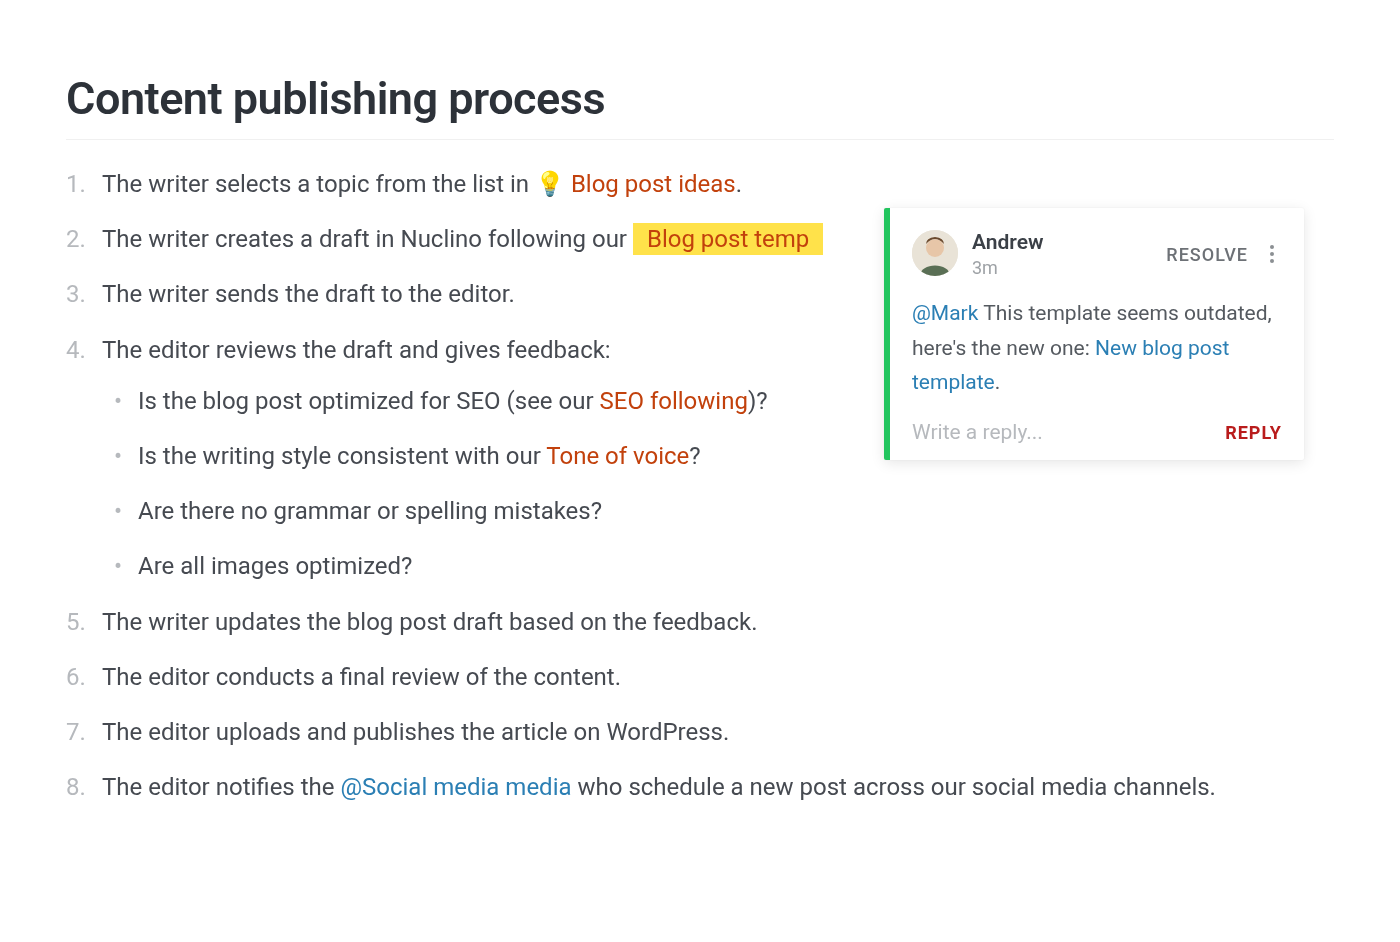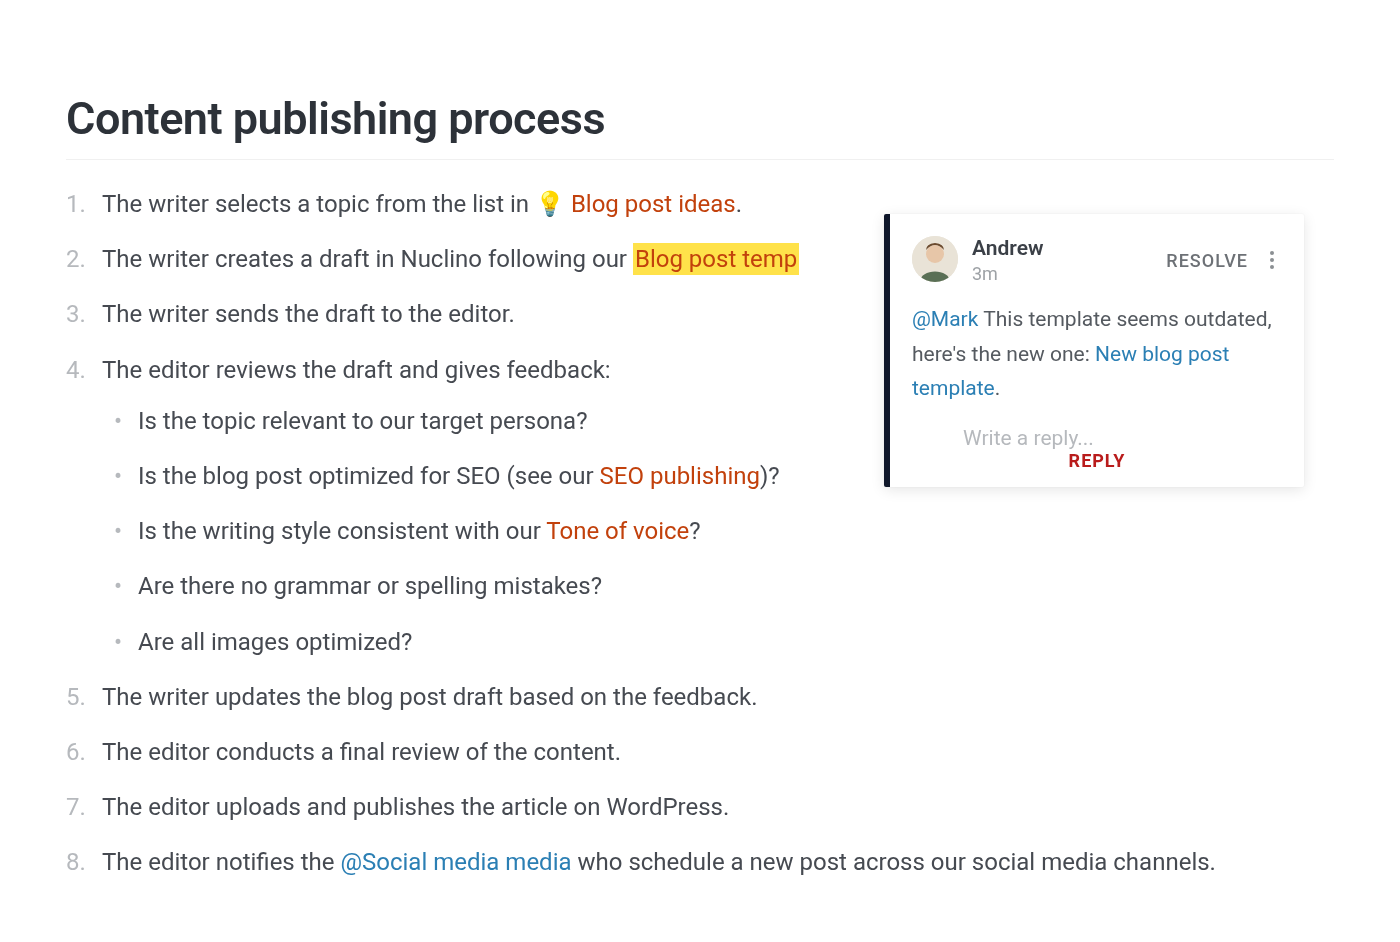--- a/index.html
+++ b/index.html
@@ -6,21 +6,20 @@
   html, body {
     width: 1400px;
     height: 942px;
     background: #fff;
     font-family: -apple-system, BlinkMacSystemFont, "Segoe UI", Roboto, "Helvetica Neue", Arial, sans-serif;
     color: #2e333a;
   }
   .page {
     padding: 72px 66px 40px 66px;
     position: relative;
-    margin-top: 20px;
   }
   h1.title {
     font-size: 45px;
     font-weight: 600;
     color: #2d3239;
     letter-spacing: -0.5px;
     padding-bottom: 14px;
     border-bottom: 1px solid #f0f0f0;
     margin-bottom: 26px;
   }
@@ -57,38 +56,38 @@
   ul.sub-list > li::before {
     content: "•";
     position: absolute;
     left: 12px;
     top: 0;
     color: #b6b9bd;
     font-size: 24px;
     line-height: 1.55;
   }
   .link { color: #c2410c; }
-  .link.hl { background: #ffe24a; padding: 2px 2px; }
+  .link.hl { background: #ffe24a; padding: 2px 14px; }
   .mention { color: #2b7fb4; text-align: center; }
   .emoji { display: inline; }
   .mask {
     position: absolute;
     top: 206px;
     left: 884px;
     width: 450px;
     height: 340px;
     background: #fff;
   }
   .comment-card {
     position: absolute;
-    top: 194px;
+    top: 208px;
     left: 884px;
     width: 420px;
     background: #fff;
-    border-left: 6px solid #0f172a;
+    border-left: 6px solid #22c55e;
     box-shadow: 0 3px 14px rgba(0,0,0,0.10), 0 0 2px rgba(0,0,0,0.06);
     border-radius: 2px;
     padding: 22px 22px 16px 22px;
     font-size: 21px;
     color: #555a60;
     z-index: 5;
   }
   .comment-header {
     display: flex;
     align-items: flex-start;
@@ -129,21 +128,20 @@
     padding: 4px 0;
   }
   .more-btn span { width: 4px; height: 4px; border-radius: 50%; background: #8b8f93; display: block; }
   .comment-body { line-height: 1.65; margin-bottom: 20px; }
   .comment-body .mention { color: #2b7fb4; }
   .comment-body .link2 { color: #2b7fb4; }
   .reply-row {
     display: flex;
     align-items: center;
     justify-content: space-between;
-    flex-direction: column;
   }
   .reply-input {
     border: none;
     outline: none;
     font-size: 21px;
     color: #9da1a5;
     flex: 1 1 auto;
     background: transparent;
     font-family: inherit;
   }
@@ -166,22 +164,21 @@
     <li>
       <span>The writer selects a topic from the list in </span><span class="emoji">💡</span> <span class="link">Blog post ideas</span><span>.</span>
     </li>
     <li>
       <span>The writer creates a draft in Nuclino following our </span><span class="link hl">Blog post temp</span>
     </li>
     <li><span>The writer sends the draft to the editor.</span></li>
     <li>
       <span>The editor reviews the draft and gives feedback:</span>
       <ul class="sub-list">
-        <li><span>Is the topic relevant to our target persona?</span></li>
-        <li><span>Is the blog post optimized for SEO (see our </span><span class="link">SEO publishing</span><span>)?</span></li>
+        <li><span>Is the blog post optimized for SEO (see our </span><span class="link">SEO following</span><span>)?</span></li>
         <li><span>Is the writing style consistent with our </span><span class="link">Tone of voice</span><span>?</span></li>
         <li><span>Are there no grammar or spelling mistakes?</span></li>
         <li><span>Are all images optimized?</span></li>
       </ul>
     </li>
     <li><span>The writer updates the blog post draft based on the feedback.</span></li>
     <li><span>The editor conducts a final review of the content.</span></li>
     <li><span>The editor uploads and publishes the article on WordPress.</span></li>
     <li><span>The editor notifies the </span><span class="mention">@Social media media</span><span> who schedule a new post across our social media channels.</span></li>
   </ol>

